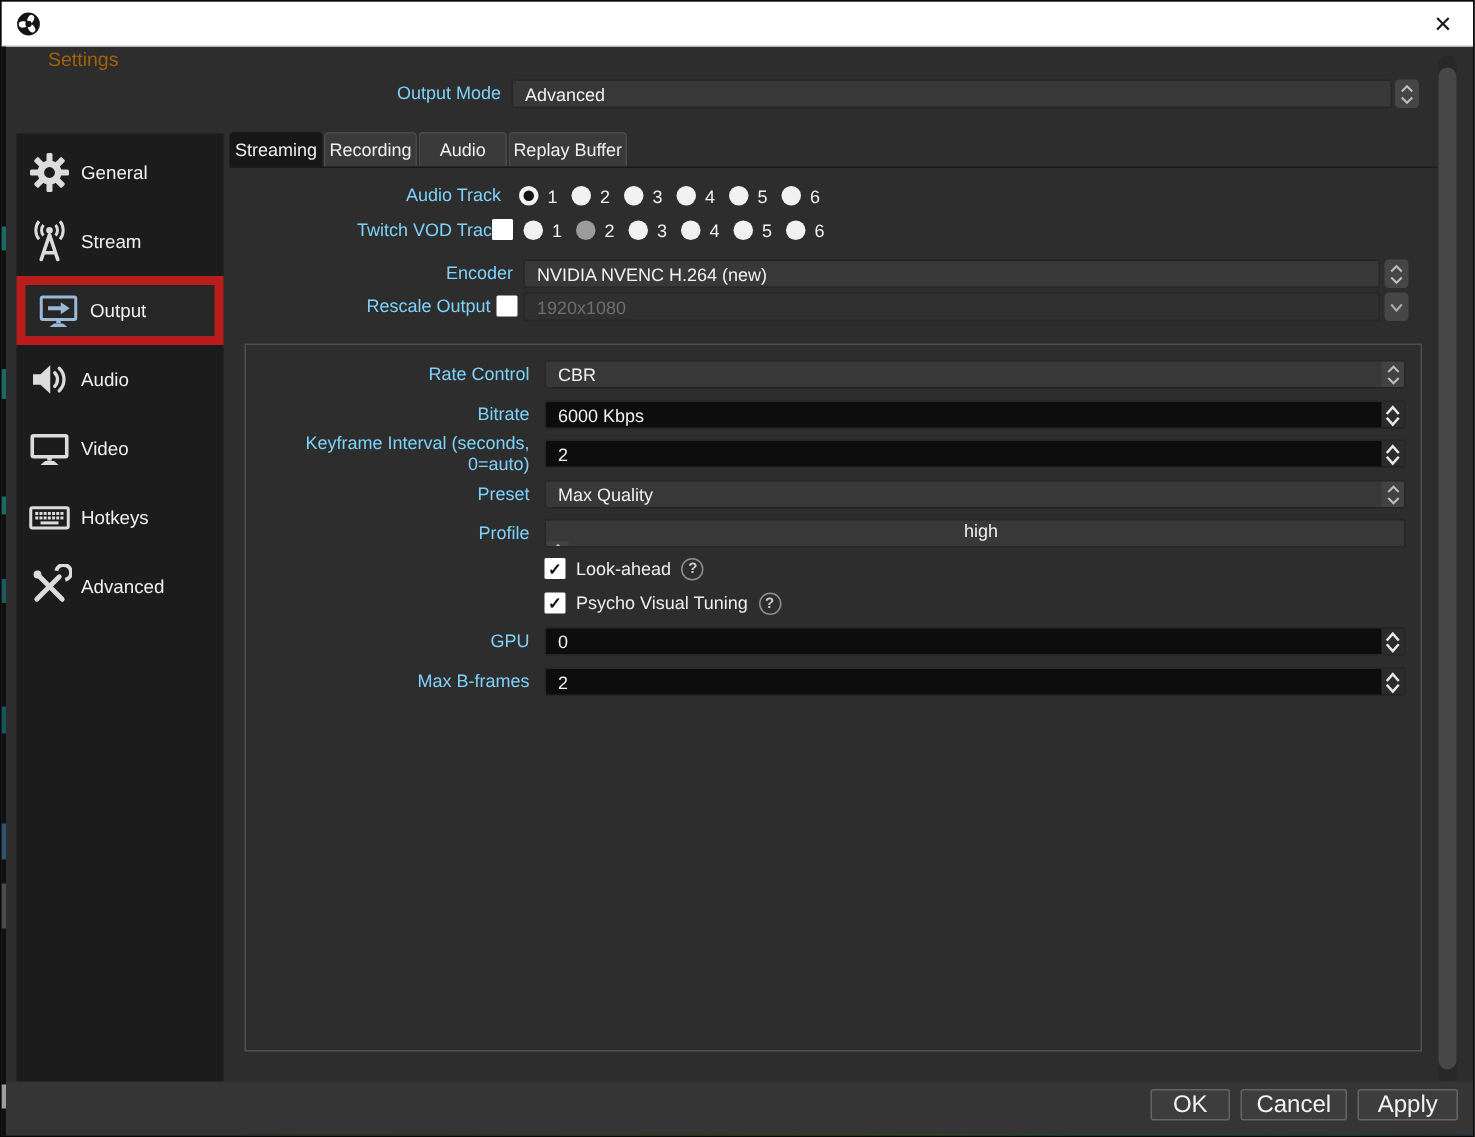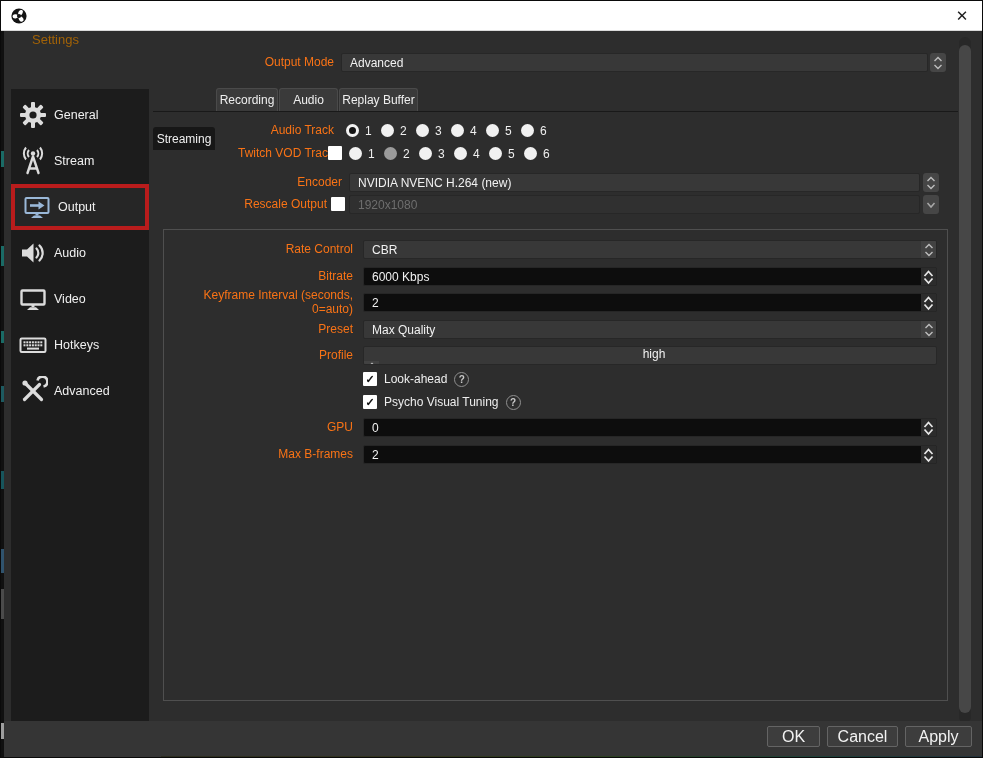--- a/index.html
+++ b/index.html
@@ -12,26 +12,26 @@
   #titlebar .ttl{position:absolute;left:31px;top:0;height:30px;line-height:30px;font-size:13px;color:#a16207;margin-top:24px;}
   #close-btn{position:absolute;right:0;top:0;width:44px;height:30px;display:flex;align-items:center;justify-content:center;font-size:15px;color:#1a1a1a;cursor:default;}
 
   
   .edgecol{left:0;top:30px;width:3px;height:728px;background:#101010;}
   .frag{position:absolute;left:0;width:3px;}
 
   
   #sidebar{left:10px;top:40px;width:138px;height:680px;background:#1c1c1c;margin-top:48px;}
   .side-item{position:absolute;left:0;width:138px;height:46px;display:flex;align-items:center;}
-  .side-item.sel{background:#262626;border:4px solid #b91c1c;}
+  .side-item.sel{background:#262626;border:6px solid #b91c1c;}
   .side-icon{width:30px;height:30px;margin-left:7px;display:flex;align-items:center;justify-content:center;flex:0 0 30px;}
   .side-label{margin-left:6px;color:#f0f0f0;font-size:12.5px;}
 
   
-  .flabel{color:#f97316;font-size:12px;display:flex;align-items:center;justify-content:flex-end;text-align:right;line-height:1.15;}
+  .flabel{color:#7dd3fc;font-size:12px;display:flex;align-items:center;justify-content:flex-end;text-align:right;line-height:1.15;}
   .combo{background:#383838;border:1px solid #272727;border-radius:2px;display:flex;align-items:center;overflow:hidden;}
   .combo .txt{padding-left:8px;font-size:12px;color:#f1f1f1;white-space:nowrap;}
   .combo.disabled{background:#303030;}
   .combo.disabled .txt{color:#6e6e6e;}
   .spinbtn{background:#464646;border-radius:3px;display:flex;align-items:center;justify-content:center;}
   .spinbox{background:#0d0d0d;border:1px solid #262626;border-radius:2px;display:flex;align-items:center;}
   .spinbox .txt{padding-left:8px;font-size:12px;color:#f1f1f1;flex:1;}
   .stepper{width:15px;align-self:stretch;background:#2c2c2c;display:flex;flex-direction:column;align-items:center;justify-content:center;gap:1px;}
   .cspin{width:15px;align-self:stretch;background:#424242;display:flex;align-items:center;justify-content:center;}
 
@@ -202,21 +202,21 @@
   <div class="abs combo" style="left:340px;top:52px;width:587px;height:19px;">
     <span class="txt">Advanced</span>
   </div>
   <div class="abs spinbtn" style="left:929px;top:52px;width:16px;height:19px;">
     <svg width="10" height="16" viewBox="0 0 10 16">
         <polyline points="1.5,6 5,2.5 8.5,6" fill="none" stroke="#bdbdbd" stroke-width="1.4"></polyline>
         <polyline points="1.5,10 5,13.5 8.5,10" fill="none" stroke="#bdbdbd" stroke-width="1.4"></polyline>
       </svg>
   </div>
 
-  <div class="tab on" style="left:152px;width:62px;margin-top:39px;">Streaming</div>
+  <div class="tab on" style="left:152px;width:62px;">Streaming</div>
   <div class="tab off" style="left:215px;width:62px;">Recording</div>
   <div class="tab off" style="left:278px;width:59px;">Audio</div>
   <div class="tab off" style="left:338px;width:79px;">Replay Buffer</div>
   <div class="abs" id="tabline"></div>
 
   <div class="abs flabel" style="left:152px;top:122px;width:181px;height:15px;">Audio Track</div>
   <div class="abs radios" style="left:345px;top:122px;height:15px;">
     <span class="rpair">
         <span class="radio sel"></span>
         <span class="rnum">1</span>

